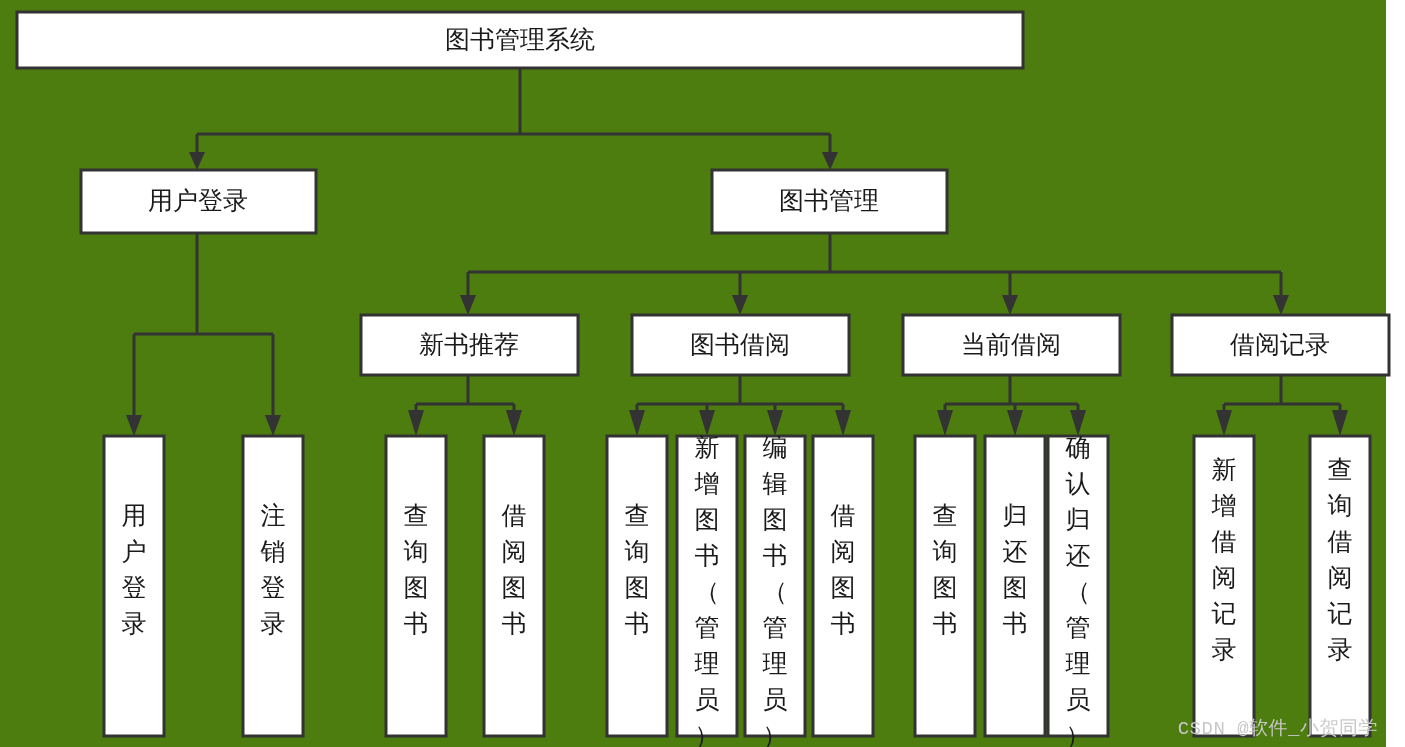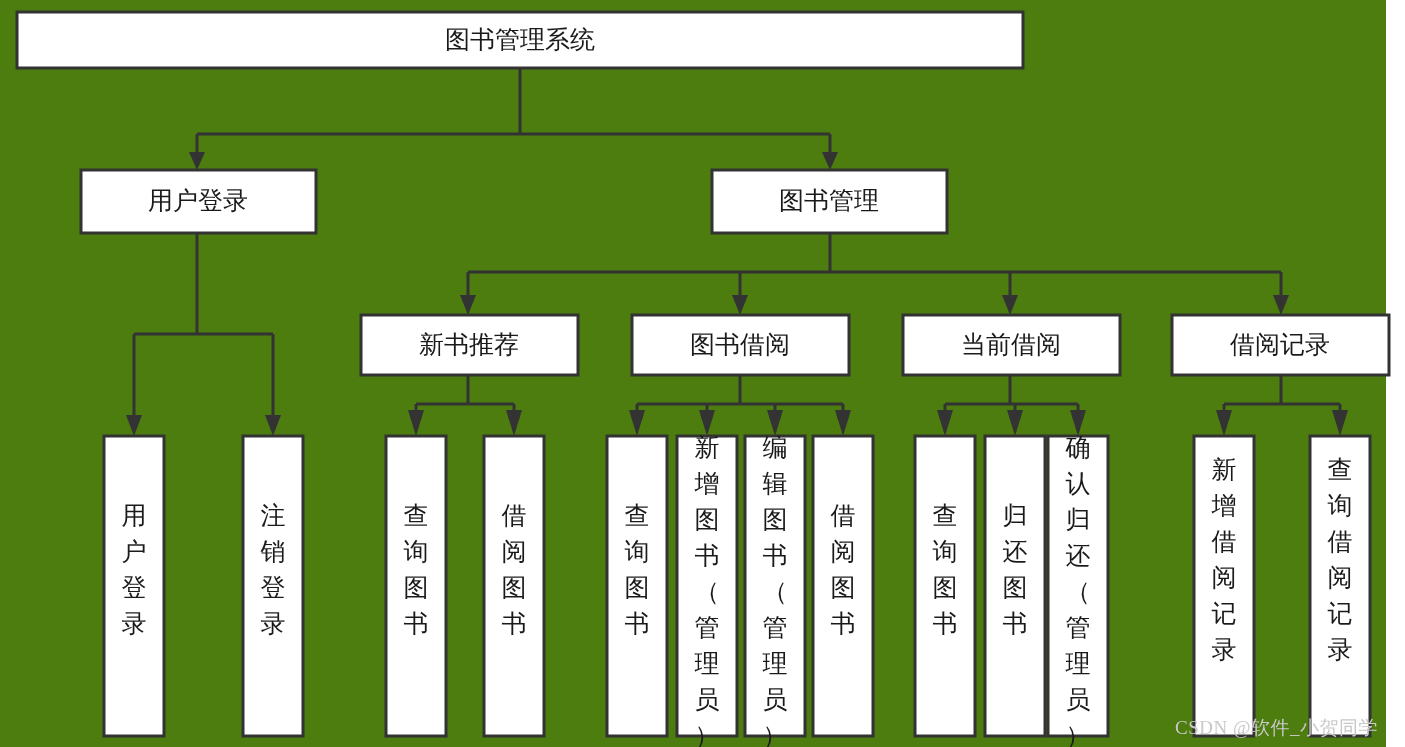--- a/index.html
+++ b/index.html
@@ -55,21 +55,21 @@
   .leaf-label {
     font-family: "DejaVu Sans", "Liberation Sans", sans-serif;
     font-size: 25px;
     fill: #1a1a1a;
     text-anchor: middle;
   }
   .watermark-text {
     position: absolute;
     right: 8px;
     bottom: 6px;
-    font-family: Liberation Serif, serif;
+    font-family: Liberation Mono, monospace;
     font-size: 19px;
     color: #c9c9c9;
     white-space: nowrap;
     letter-spacing: 0.5px;
     user-select: none;
   }
 </style>
 </head>
 <body>
 

